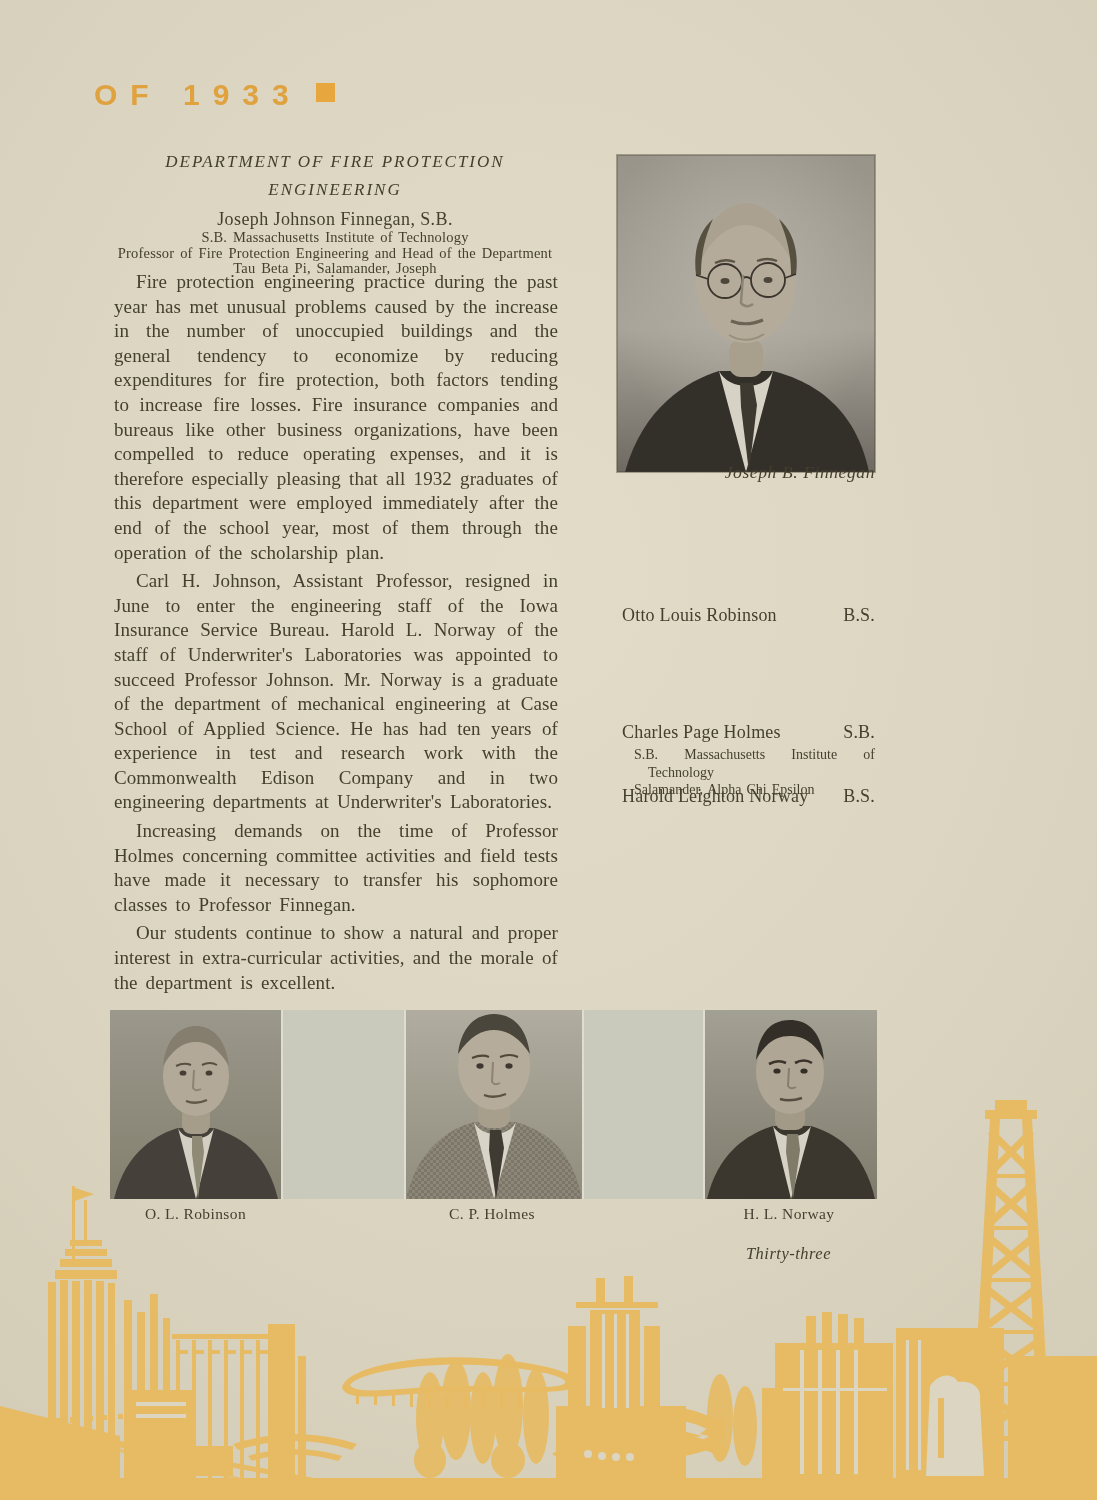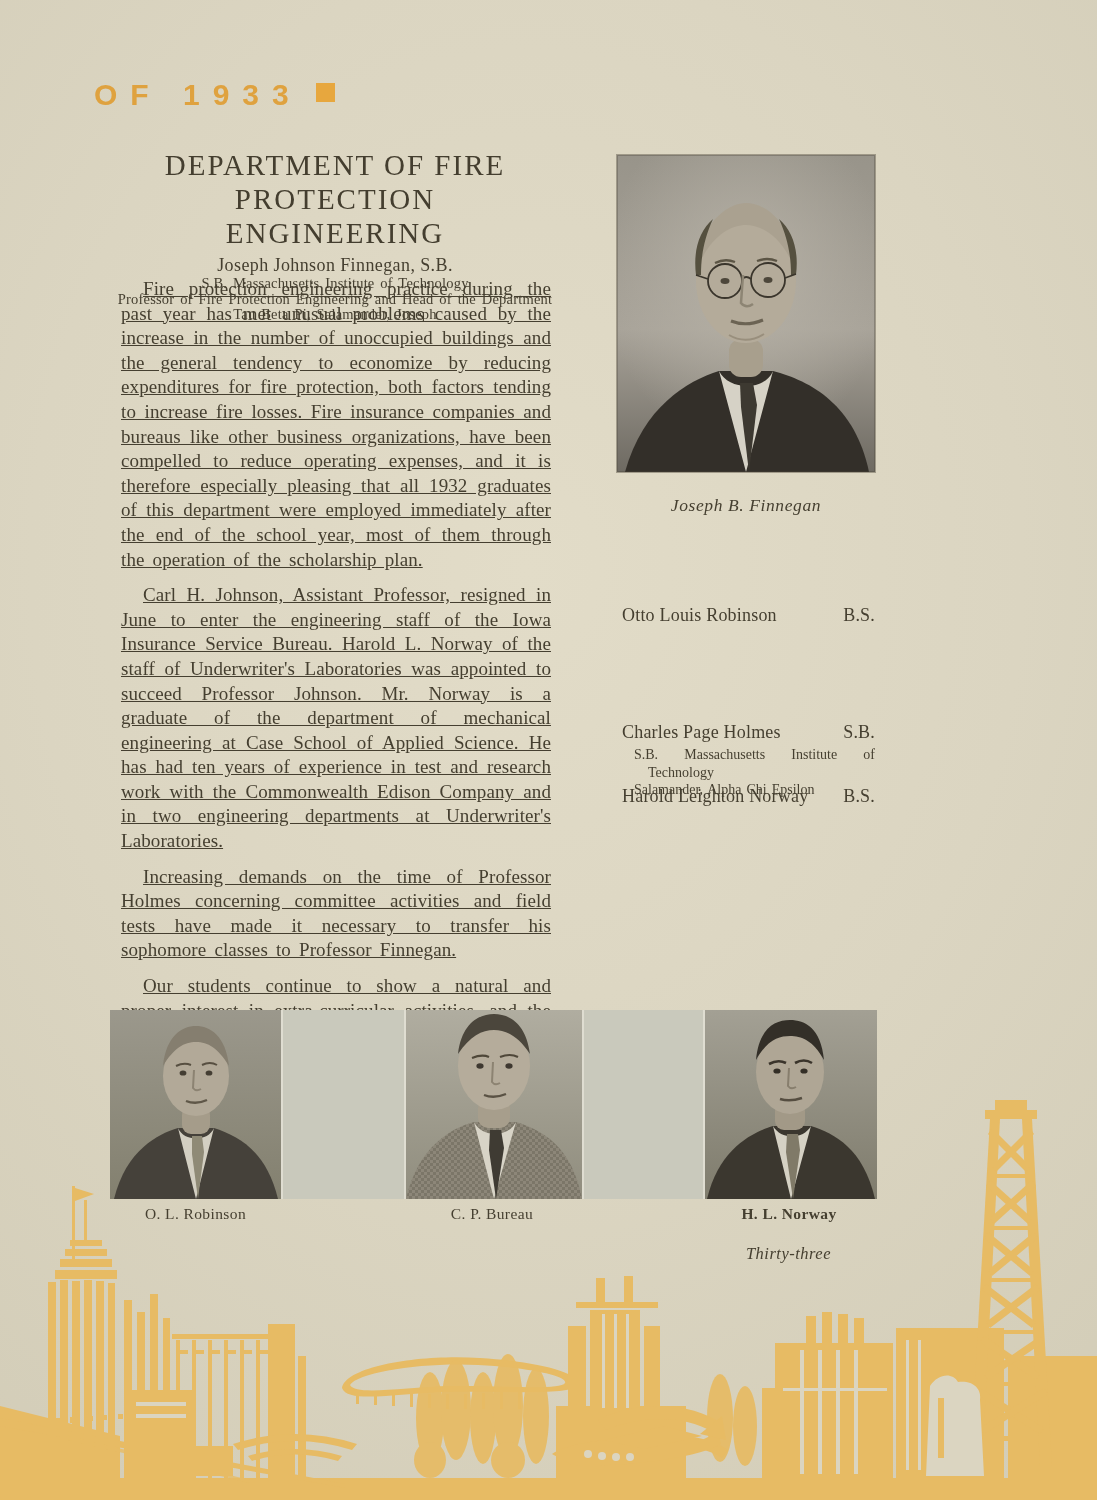--- a/index.html
+++ b/index.html
@@ -7,48 +7,48 @@
   .page{position:relative;width:1097px;height:1500px;overflow:hidden;
         background:radial-gradient(ellipse 900px 1100px at 48% 38%, #e2dcc8 0%, #dbd5c1 55%, #d3cdb8 100%);
         color:#453f30;}
   
   .year-header{position:absolute;left:94px;top:78px;display:flex;align-items:center;
         font-family:"Liberation Sans", sans-serif;font-weight:700;font-size:30px;
         letter-spacing:13px;color:#dfa23f;}
   .year-sq{display:inline-block;width:19px;height:19px;background:#e7a73e;margin-left:14px;margin-top:-6px;}
   
   .dept-header{position:absolute;left:100px;top:148px;width:470px;text-align:center;}
-  .title{font-size:29px;line-height:34px;letter-spacing:2px;font-weight:500;color:#443e2f;}
+  .title{font-size:17px;line-height:28px;letter-spacing:2px;font-weight:500;color:#443e2f;font-style:italic;}
   .head-name{font-size:18px;margin-top:5px;letter-spacing:0.4px;}
   .head-sub{font-size:14.5px;line-height:15.5px;letter-spacing:0.2px;word-spacing:2px;}
   
   .article{position:absolute;left:110px;top:266px;width:452px;}
-  .article p{margin:11px;font-size:19px;line-height:24.6px;text-align:justify;
-        text-indent:22px;word-spacing:0.17em;letter-spacing:0.1px;text-decoration:underline;}
+  .article p{margin:4px;font-size:19px;line-height:24.6px;text-align:justify;
+        text-indent:22px;word-spacing:0.17em;letter-spacing:0.1px;}
   
   .main-portrait{position:absolute;left:617px;top:155px;width:258px;height:317px;margin:0;
         outline:1px solid rgba(70,62,50,.4);}
-  .main-caption{position:absolute;left:617px;top:495px;width:258px;text-align:center;
+  .main-caption{position:absolute;left:617px;top:462px;width:258px;text-align:right;
         font-style:italic;font-size:17.5px;letter-spacing:0.6px;}
   
   .faculty{position:absolute;left:622px;width:253px;}
   .fac-1{top:605px;} .fac-2{top:722px;} .fac-3{top:827px;}
   .fac-name-row{display:flex;justify-content:space-between;font-size:18px;letter-spacing:0.2px;}
   .fac-details{font-size:14px;line-height:17.5px;margin-top:3px;word-spacing:1.5px;}
   .fac-line{padding-left:26px;text-indent:-14px;text-align:justify;}
   
   .photo-strip{position:absolute;left:110px;top:1010px;width:765px;height:189px;background:#c9c9bc;}
   .strip-photo{position:absolute;top:0;height:189px;border-left:2px solid #dfddd1;border-right:2px solid #dfddd1;}
   .sp-1{left:0;width:171px;border-left:none;}
   .sp-2{left:294px;width:176px;}
   .sp-3{left:593px;width:172px;border-right:none;}
   .strip-caption{position:absolute;top:1205px;font-size:15.5px;letter-spacing:0.4px;text-align:center;}
   .cap-1{left:110px;width:171px;}
   .cap-2{left:404px;width:176px;}
-  .cap-3{left:703px;width:172px;font-weight:bold;}
+  .cap-3{left:703px;width:172px;}
   .page-number{position:absolute;top:1244px;left:719px;width:112px;text-align:right;
         font-style:italic;font-size:16.5px;letter-spacing:0.5px;}
   .skyline{position:absolute;left:0;top:1088px;width:1097px;height:412px;}
   svg{display:block;}
 </style>
 </head>
 <body>
 
 <div class="page">
 
@@ -387,18 +387,18 @@
         <path d="M64,54 Q73,49 81,53 M90,53 Q99,48 107,53" stroke="#3a342b" stroke-width="2.6" fill="none"></path>
         <ellipse cx="72" cy="61" rx="3.6" ry="2.6" fill="#332e26"></ellipse>
         <ellipse cx="99" cy="61" rx="3.6" ry="2.6" fill="#332e26"></ellipse>
         <path d="M84,58 L83,76 Q86,80 91,77" fill="none" stroke="#877e6d" stroke-width="2"></path>
         <path d="M75,89 Q85,92 97,88" fill="none" stroke="#554d40" stroke-width="2.6"></path>
       </svg>
     </div>
   </div>
 
   <div class="strip-caption cap-1">O. L. Robinson</div>
-  <div class="strip-caption cap-2">C. P. Bureau</div>
+  <div class="strip-caption cap-2">C. P. Holmes</div>
   <div class="strip-caption cap-3">H. L. Norway</div>
 
   <div class="page-number">Thirty-three</div>
 
 </div>
 
 </body></html>

